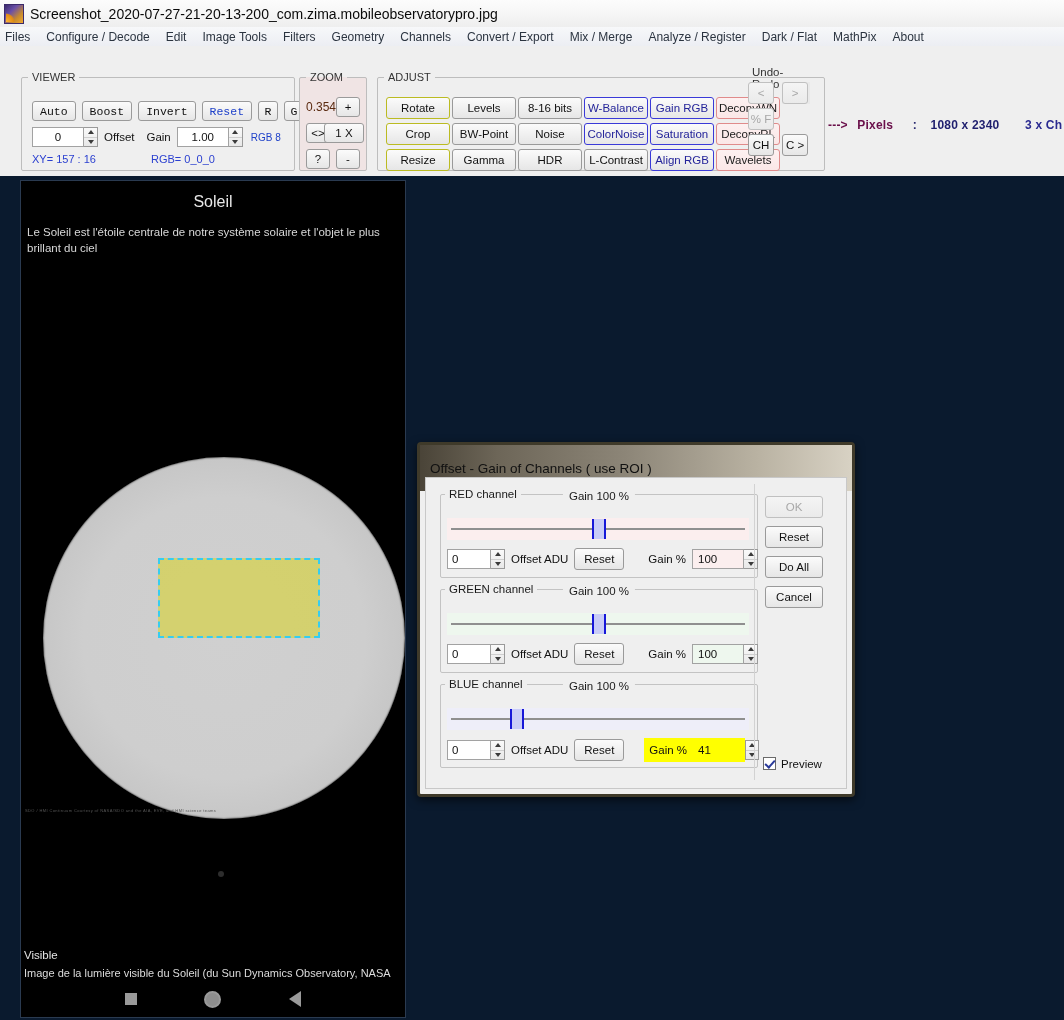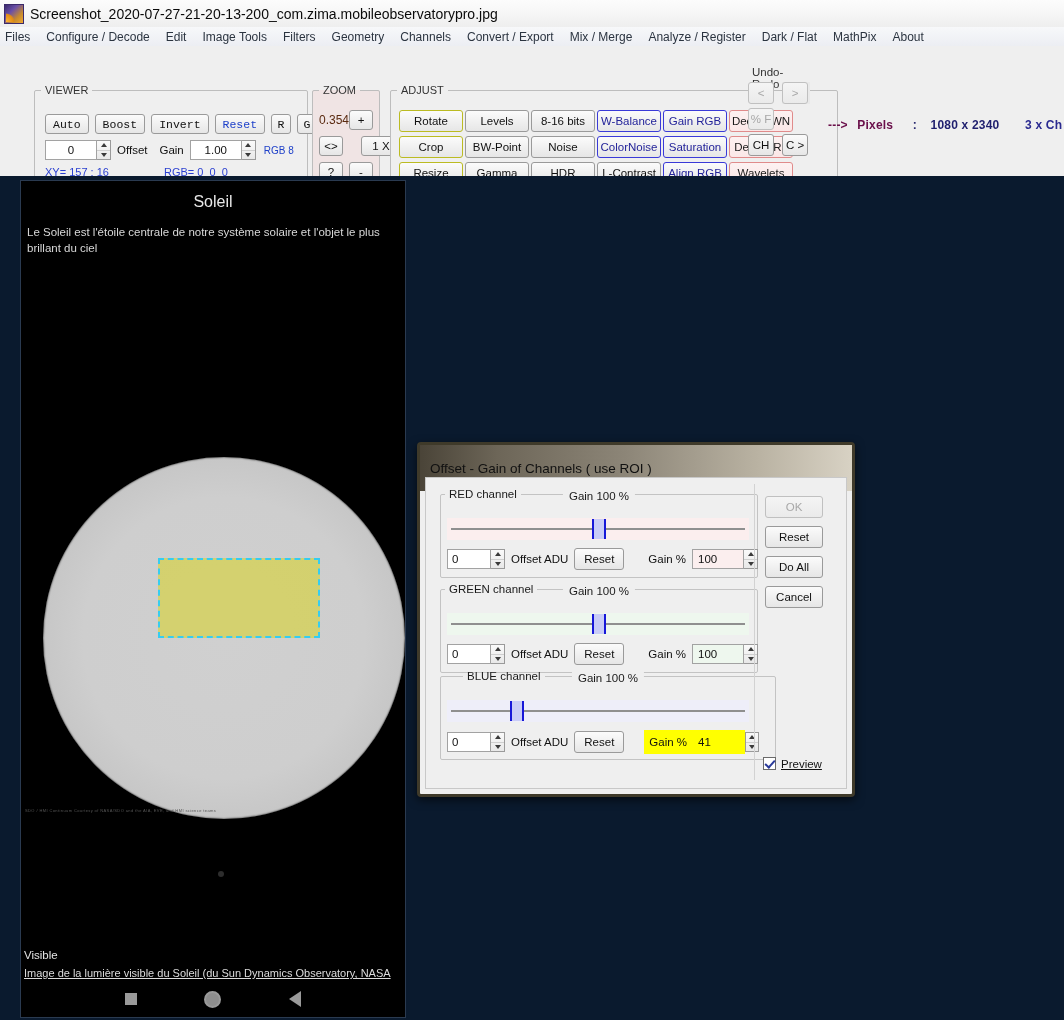--- a/index.html
+++ b/index.html
@@ -49,21 +49,21 @@
   .menuitem:first-child { padding-left: 5px; }
 
   
   .toolbar {
     position: absolute; left:0; top:46px; width:1064px; height:130px;
     background: #efefef;
     border-bottom: 1px solid #b9b9b9;
   }
 
   fieldset.grp {
-    position: absolute; margin:16px; padding:0;
+    position: absolute; margin:3px; padding:0;
     border: 1px solid #bdbdbd; border-radius: 2px;
   }
   fieldset.grp > legend {
     font-size: 11px; color: #333; padding: 0 4px; margin-left: 6px;
   }
 
   
   #viewer-group {
     left: 18px; top: 22px; width: 272px; height: 98px;
     background: #efefef;
@@ -111,21 +111,21 @@
 
   
   #zoom-group {
     left: 296px; top: 22px; width: 66px; height: 98px;
     background: #f0e4e4;
   }
   #zoom-group .zval { position:absolute; left:6px; top:17px; font-size:12px; color:#5a2a10;}
   #zoom-group .btn { position:absolute; }
   #zoom-plus { left:36px; top:14px; width:24px; }
   #zoom-swap { left:6px; top:40px; width:24px; }
-  #zoom-1x   { left:48px; top:40px; width:40px; }
+  #zoom-1x   { left:24px; top:40px; width:40px; }
   #zoom-help { left:6px; top:66px; width:24px; }
   #zoom-minus{ left:36px; top:66px; width:24px; }
 
   
   #adjust-group {
     left: 374px; top: 22px; width: 446px; height: 98px;
     background: #efefef;
   }
   .adj-grid {
     position:absolute; left:8px; top:14px;
@@ -198,21 +198,21 @@
   }
   .watermark {
     position:absolute; left:4px; top:627px; font-size:4px; color:#555;
     letter-spacing:0.4px; white-space:nowrap;
   }
   .img-foot1 {
     position:absolute; left:3px; bottom:56px; color:#e4e4e4; font-size:11.5px;
   }
   .img-foot2 {
     position:absolute; left:3px; bottom:38px; right:4px;
-    color:#dcdcdc; font-size:11px;text-decoration:underline;
+    color:#dcdcdc; font-size:11px;
   }
   .navbar {
     position:absolute; left:0; bottom:4px; width:100%; height:28px;
     display:flex; align-items:center; justify-content:space-around;
     padding: 0 70px; box-sizing:border-box;
   }
   .nav-square { width:12px; height:12px; background:#9a9a9a; }
   .nav-circle { width:17px; height:17px; border-radius:50%;
                 border:2px solid #9a9a9a; background:#8e8e8e;
                 box-sizing:border-box; }
@@ -243,21 +243,21 @@
   }
 
   fieldset.chan {
     position:absolute; left:14px; width:316px; height:88px;
     margin:0; padding:0; border:1px solid #c3c3c3; border-radius:2px;
     background:#efefef;
   }
   fieldset.chan > legend { font-size:11.5px; color:#1a1a1a; padding:0 4px; margin-left:4px; }
   #chan-red   { top: 10px; }
   #chan-green { top:105px; }
-  #chan-blue  { top:192px;padding-left:18px; }
+  #chan-blue  { top:200px; }
 
   .gain-cap {
     position:absolute; left:50%; top:-10px; transform:translateX(-50%);
     font-size:11.5px; color:#1a1a1a; background:#efefef; padding:0 6px;
     white-space:nowrap;
   }
   .slider {
     position:absolute; left:6px; top:18px; width:302px; height:22px;
     box-sizing:border-box;
   }
@@ -297,21 +297,21 @@
     position:absolute; right:9px; top:6px; width:82px; bottom:8px;
     border-left:1px solid #d2d2d2;
   }
   .side-panel .btn { position:absolute; left:10px; width:58px; height:22px; }
   #dlg-ok     { top:12px; }
   #dlg-reset  { top:42px; }
   #dlg-doall  { top:72px; }
   #dlg-cancel { top:102px; }
   .preview-row {
     position:absolute; left:8px; bottom:10px; display:flex; align-items:center;
-    font-size:11.5px; color:#111;text-decoration:underline;
+    font-size:11.5px; color:#111;
   }
   .chk {
     width:13px; height:13px; border:1px solid #6a6a6a; background:#fff;
     margin-right:5px; position:relative; box-sizing:border-box; cursor:pointer;
   }
   .chk:after {
     content:""; position:absolute; left:3px; top:0px; width:4px; height:8px;
     border:solid #2a3a9a; border-width:0 2px 2px 0; transform:rotate(42deg);
   }
 </style>

